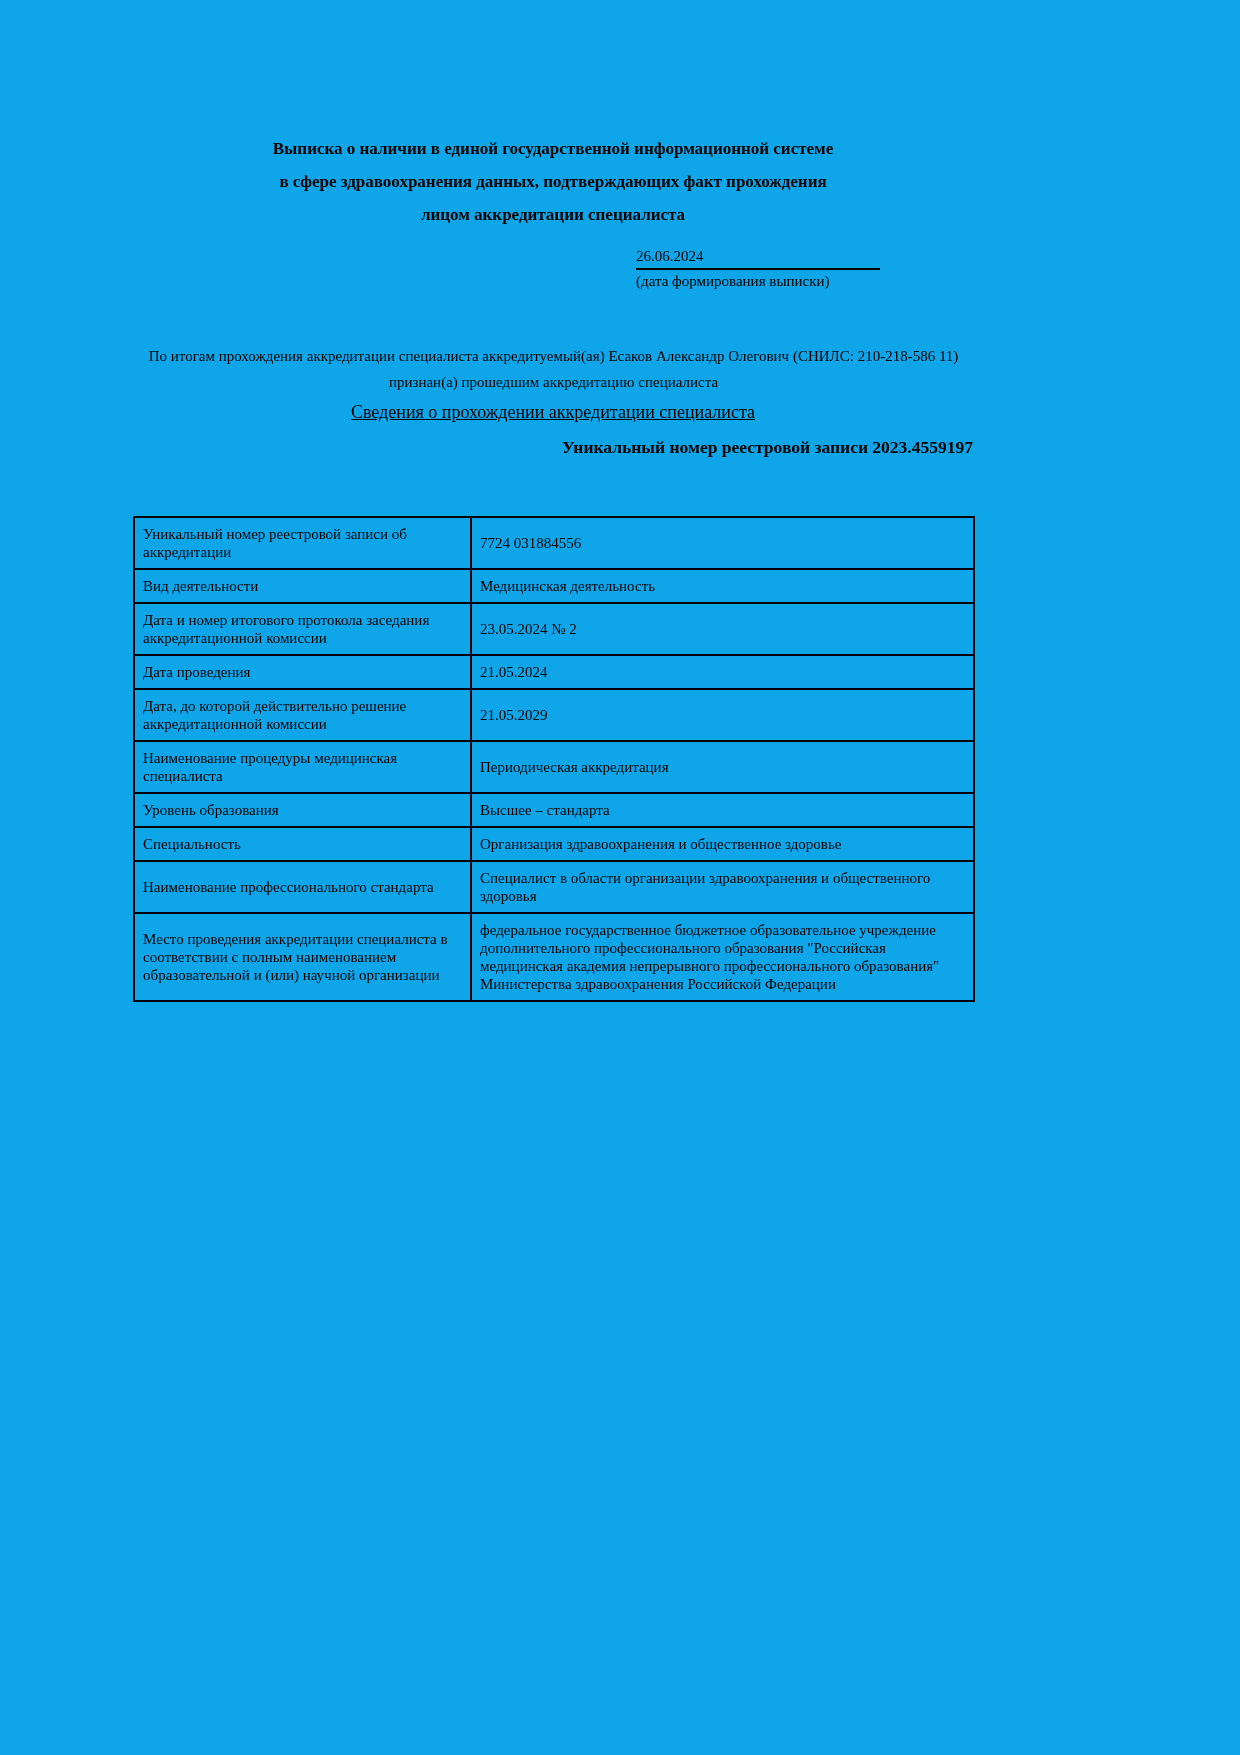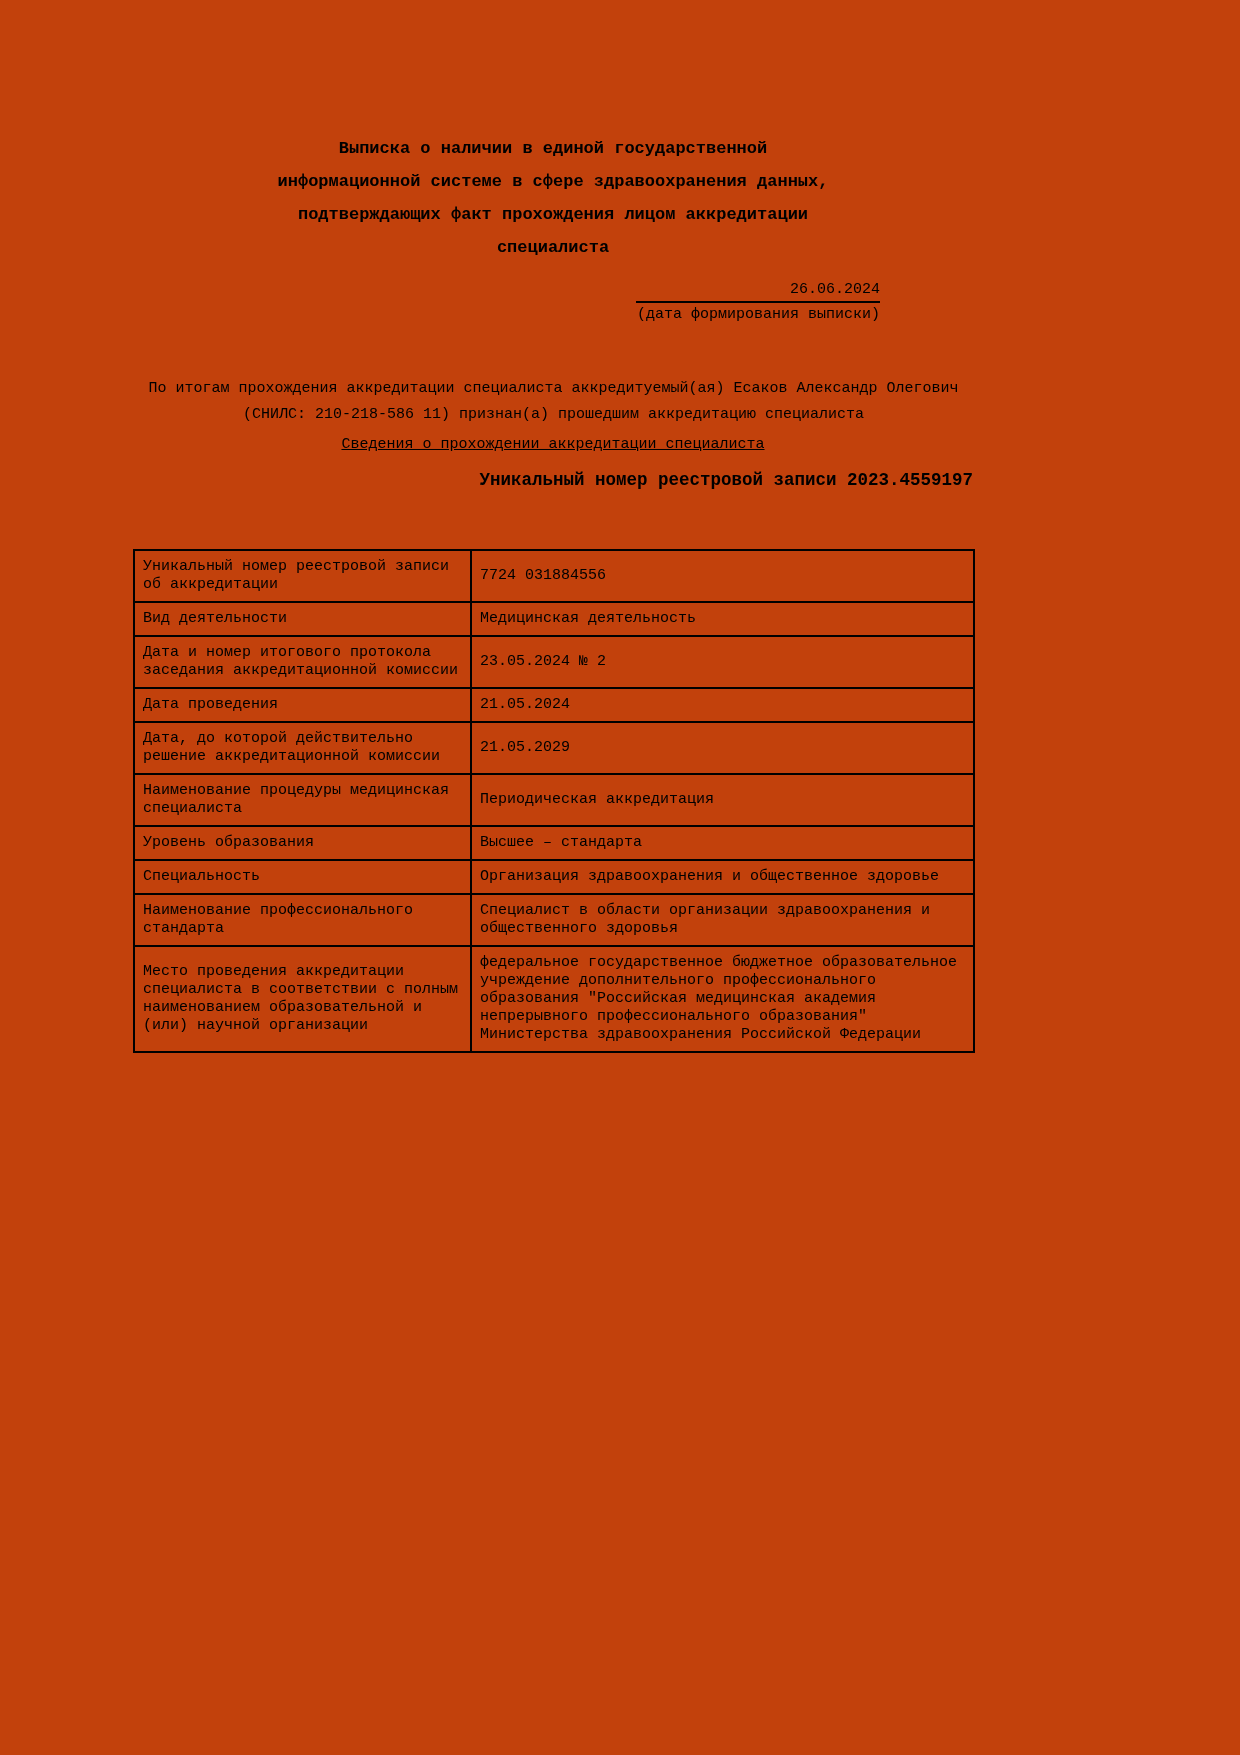--- a/index.html
+++ b/index.html
@@ -4,42 +4,42 @@
 <style>
   html, body {
     margin: 0;
     padding: 0;
     background: #ffffff;
   }
   .page {
     position: relative;
     width: 1240px;
     height: 1755px;
-    background: #c2410c;
+    background: #0ea5e9;
     color: #000000;
-    font-family: Liberation Mono, monospace;
+    font-family: Liberation Serif, serif;
     overflow: hidden;
   }
   .content {
     padding-left: 133px;
     padding-top: 132px;
     width: 840px;
   }
   .doc-title {
     width: 570px;
     margin: 0 auto;
     font-size: 17px;
     font-weight: bold;
     text-align: center;
     line-height: 33px;
   }
   .date-block {
     width: 244px;
     margin: 16px 93px 0 auto;
-    text-align: right;
+    text-align: left;
     font-size: 15px;
   }
   .date-value {
     border-bottom: 2px solid #000;
     padding-bottom: 2px;
     line-height: 19px;
   }
   .date-caption {
     padding-top: 2px;
     line-height: 19px;
@@ -48,21 +48,21 @@
   .intro {
     width: 845px;
     margin: 52px 0 5px -2px;
     text-align: center;
     font-size: 15px;
     line-height: 26px;
   }
   .section-heading {
     margin-top: 7px;
     text-align: center;
-    font-size: 15px;
+    font-size: 18px;
     line-height: 20px;
     text-decoration: underline;
   }
   .registry-heading {
     margin-top: 14px;
     text-align: right;
     font-size: 17.5px;
     line-height: 22px;
     font-weight: bold;
   }

